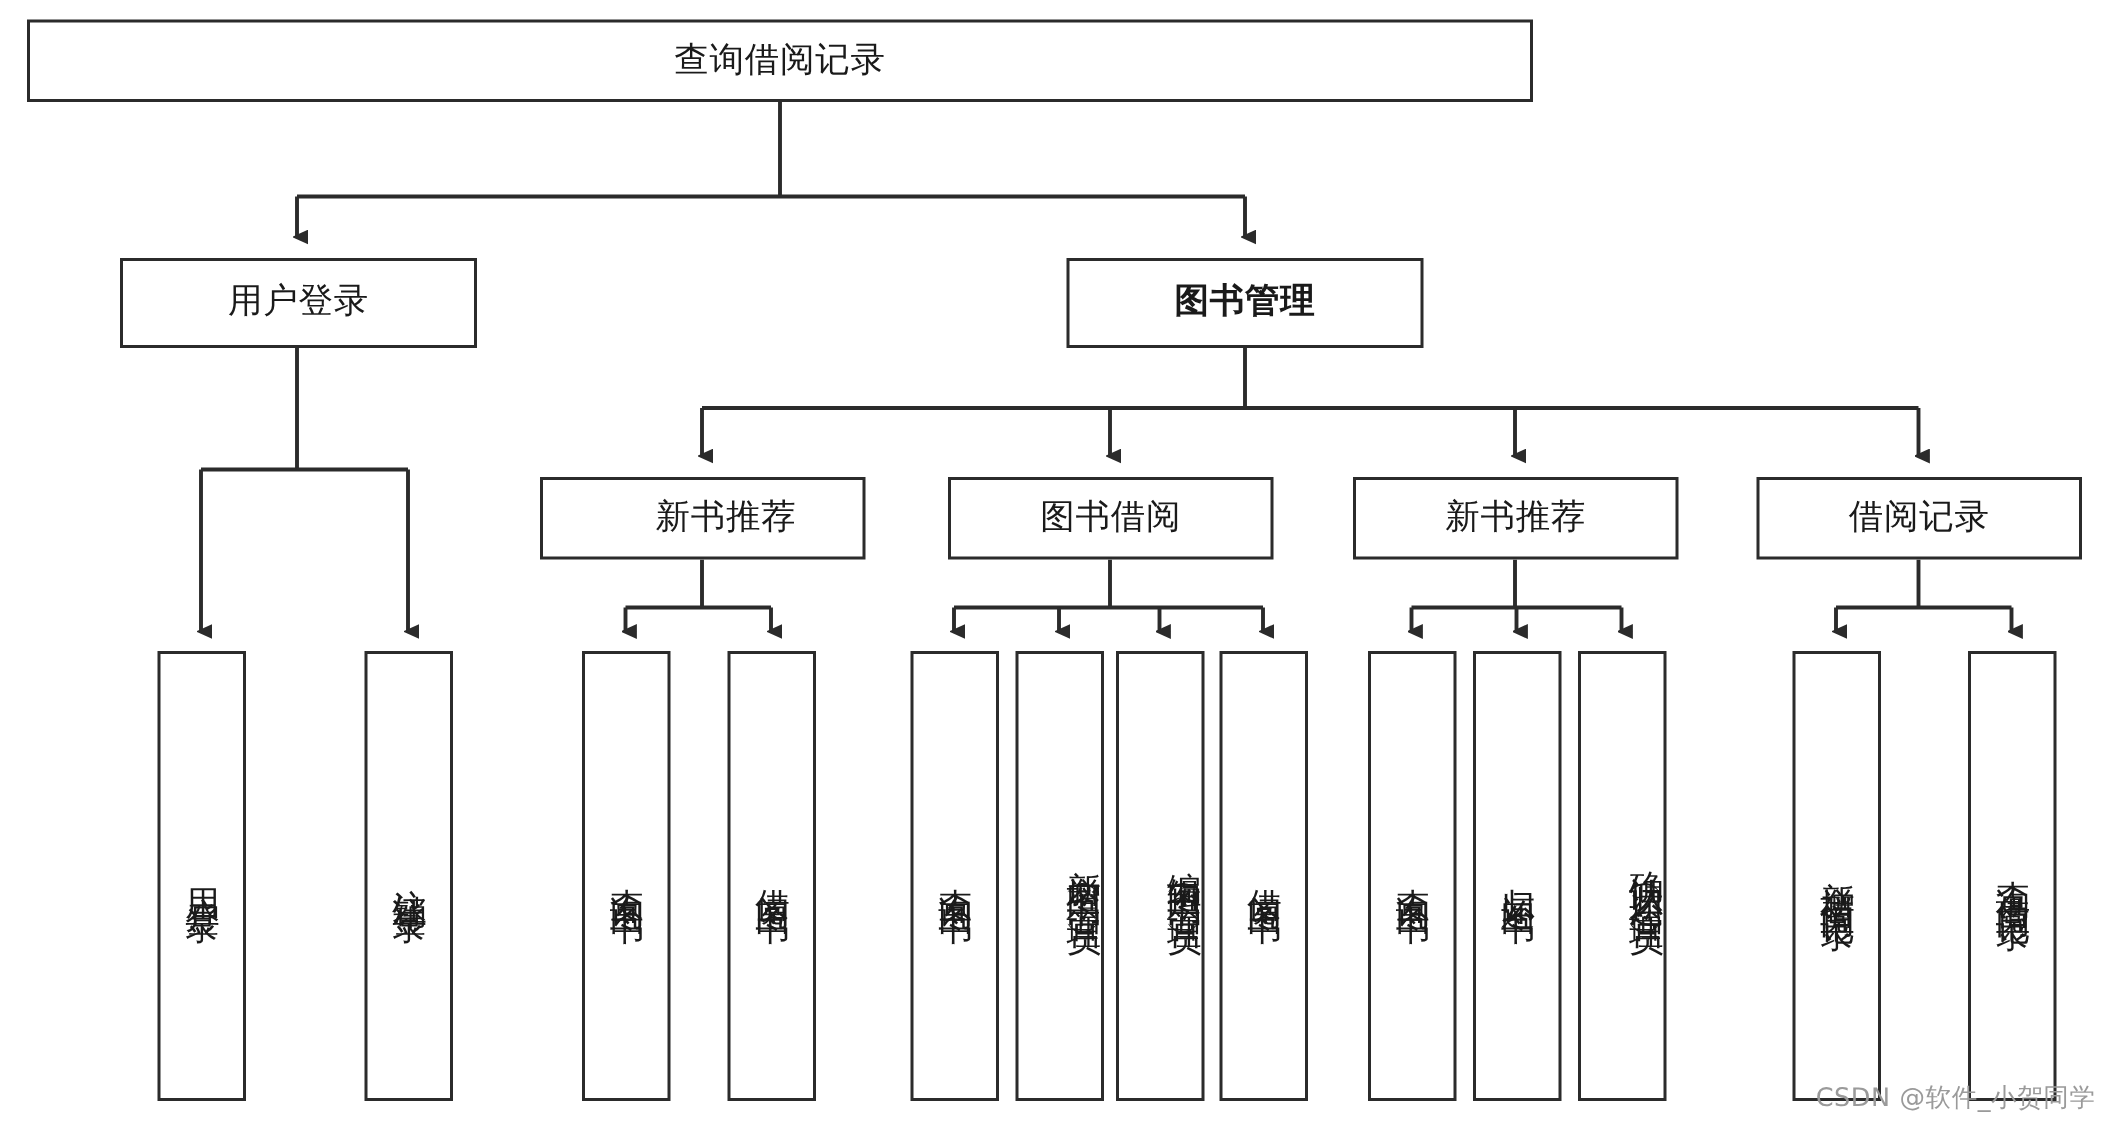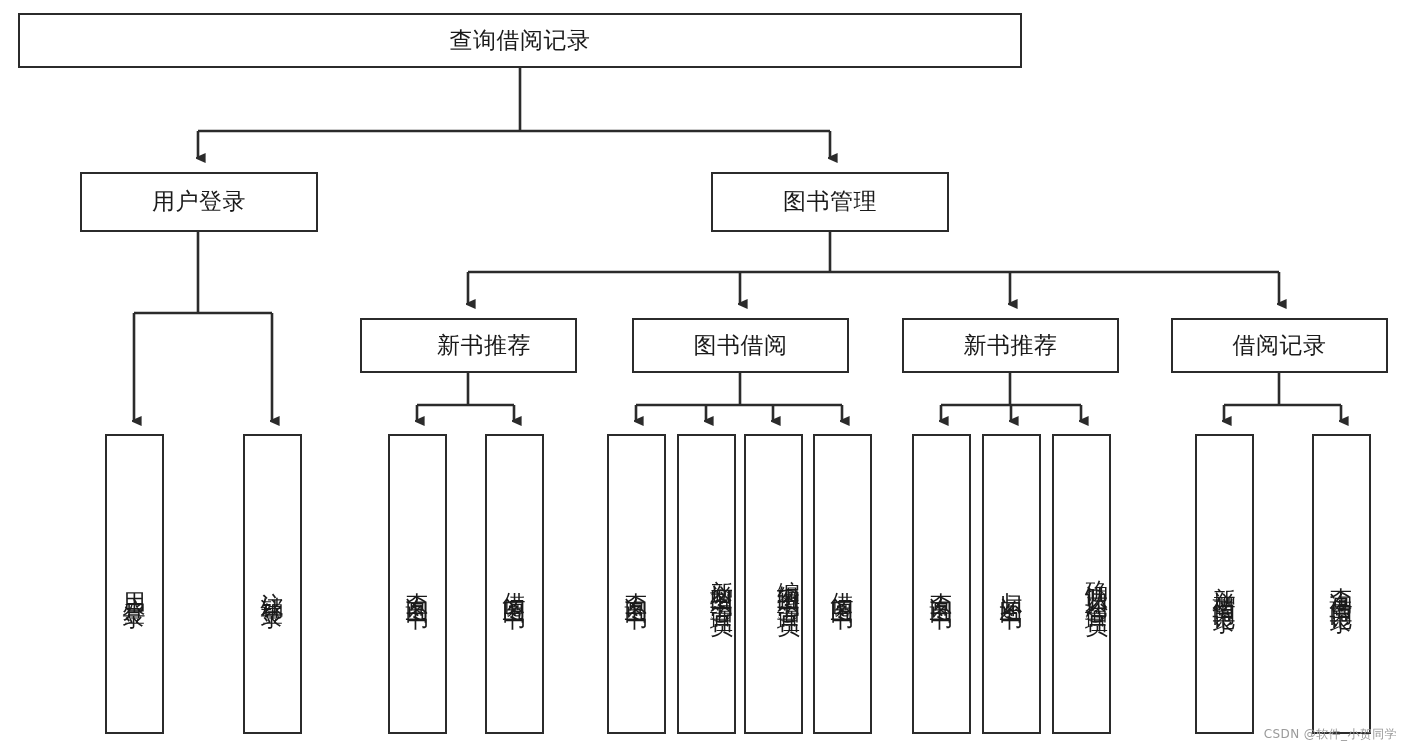--- a/index.html
+++ b/index.html
@@ -51,21 +51,21 @@
     align-items: flex-start;
     justify-content: center;
   }
   .node-v.fit {
     align-items: center;
   }
   .watermark {
     position: absolute;
     right: 8px;
     bottom: 4px;
-    font-size: 12px;
+    font-size: 17px;
     color: #9a9a9a;
     white-space: nowrap;
     letter-spacing: 0.4px;
   }
 </style>
 </head>
 <body>
 
 <div id="canvas">
 
@@ -119,21 +119,21 @@
     </g>
   </svg>
 
   <div class="node node-h" style="left:18px; top:13px; width:1004px; height:55px;">
     <span>查询借阅记录</span>
   </div>
 
   <div class="node node-h" style="left:80px; top:172px; width:238px; height:60px;">
     <span>用户登录</span>
   </div>
-  <div class="node node-h" style="left:711px; top:172px; width:238px; height:60px;">
+  <div class="node node-h" style="left:711px; top:172px; width:238px; height:60px;font-weight:bold;">
     <span>图书管理</span>
   </div>
 
   <div class="node node-h" style="left:360px; top:318px; width:217px; height:55px;padding-left:31px;">
     <span>新书推荐</span>
   </div>
   <div class="node node-h" style="left:632px; top:318px; width:217px; height:55px;">
     <span>图书借阅</span>
   </div>
   <div class="node node-h" style="left:902px; top:318px; width:217px; height:55px;">

